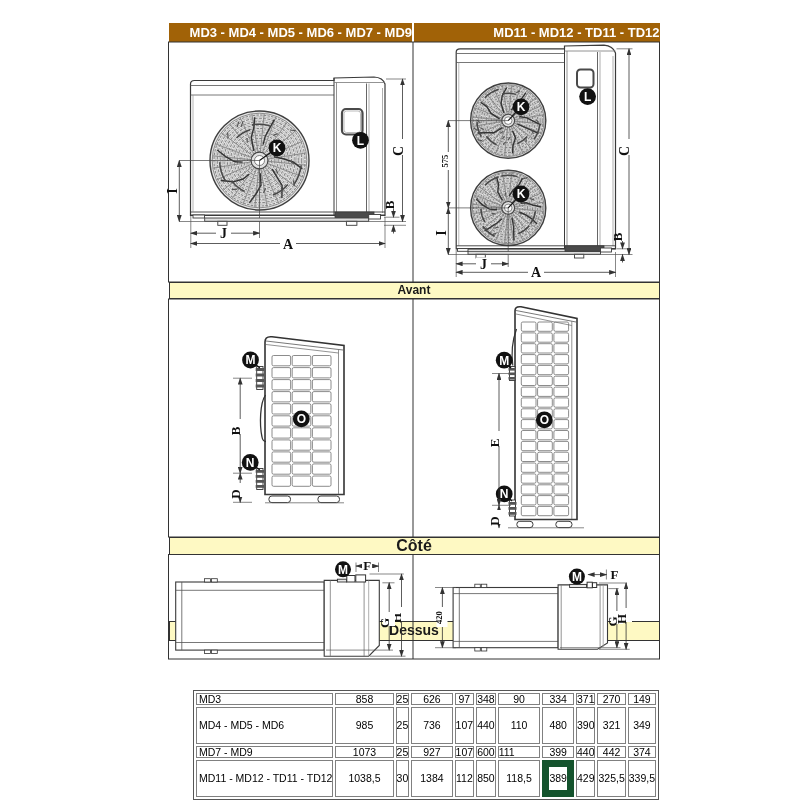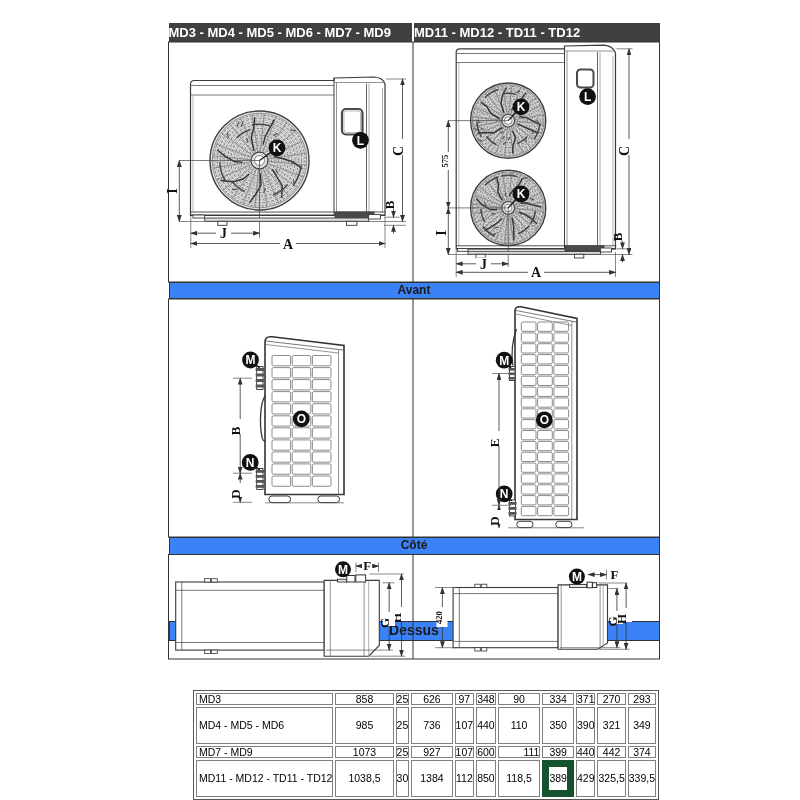--- a/index.html
+++ b/index.html
@@ -1,24 +1,24 @@
 <!DOCTYPE html>
 <html><head><meta charset="utf-8"><style>
 html,body{margin:0;padding:0;width:800px;height:800px;background:#fff;font-family:"Liberation Sans",sans-serif}
-.hdr{position:absolute;top:23px;height:19px;background:#404040;color:#fff;font-weight:bold;font-size:13px;text-align:left;line-height:19px}
-.cap{position:absolute;left:168.5px;width:491px;background:#3b82f6;border:1px solid #333;color:#1a1a1a;font-weight:bold;text-align:center;box-sizing:border-box}
+.hdr{position:absolute;top:23px;height:19px;background:#a16207;color:#fff;font-weight:bold;font-size:13px;text-align:right;line-height:19px}
+.cap{position:absolute;left:168.5px;width:491px;background:#fef9c3;border:1px solid #333;color:#1a1a1a;font-weight:bold;text-align:center;box-sizing:border-box}
 </style></head><body>
 
 <div class="hdr" style="left:168.5px;width:243.5px">MD3 - MD4 - MD5 - MD6 - MD7 - MD9</div>
 
 <div class="hdr" style="left:414px;width:245.5px">MD11 - MD12 - TD11 - TD12</div>
 
 <div class="cap" style="top:282px;height:17px;line-height:15px;font-size:12px">Avant</div>
 
-<div class="cap" style="top:537px;height:17.5px;line-height:15.5px;font-size:12px">Côté</div>
+<div class="cap" style="top:537px;height:17.5px;line-height:15.5px;font-size:16px">Côté</div>
 
 <div class="cap" style="top:621px;height:19.5px;line-height:17.5px;font-size:14px">Dessus</div>
 <svg width="800" height="800" viewBox="0 0 800 800" style="position:absolute;left:0;top:0">
     <defs>
       <marker id="ah" orient="auto-start-reverse" markerWidth="9" markerHeight="6" refX="8" refY="3">
         <path d="M0,0 L9,3 L0,6 Z" fill="#333"></path>
       </marker>
     </defs>
     <rect x="168.5" y="42" width="491" height="240" fill="none" stroke="#333" stroke-width="1"></rect>
     <line x1="413" y1="42" x2="413" y2="282" stroke="#333" stroke-width="1"></line>
@@ -583,43 +583,43 @@
         <td style="height:10.5px;border:1px solid #808080;text-align:left;padding:0 0 0 2px;line-height:10.5px">MD3</td>
         <td style="height:10.5px;border:1px solid #808080;text-align:center;padding:0;line-height:10.5px">858</td>
         <td style="height:10.5px;border:1px solid #808080;text-align:center;padding:0;line-height:10.5px">25</td>
         <td style="height:10.5px;border:1px solid #808080;text-align:center;padding:0;line-height:10.5px">626</td>
         <td style="height:10.5px;border:1px solid #808080;text-align:center;padding:0;line-height:10.5px">97</td>
         <td style="height:10.5px;border:1px solid #808080;text-align:center;padding:0;line-height:10.5px">348</td>
         <td style="height:10.5px;border:1px solid #808080;text-align:center;padding:0;line-height:10.5px">90</td>
         <td style="height:10.5px;border:1px solid #808080;text-align:center;padding:0;line-height:10.5px">334</td>
         <td style="height:10.5px;border:1px solid #808080;text-align:center;padding:0;line-height:10.5px">371</td>
         <td style="height:10.5px;border:1px solid #808080;text-align:center;padding:0;line-height:10.5px">270</td>
-        <td style="height:10.5px;border:1px solid #808080;text-align:center;padding:0;line-height:10.5px">293</td>
+        <td style="height:10.5px;border:1px solid #808080;text-align:center;padding:0;line-height:10.5px">149</td>
       </tr>
       <tr>
         <td style="height:10.5px;border:1px solid #808080;text-align:left;padding:0 0 0 2px;line-height:10.5px">MD4 - MD5 - MD6</td>
         <td style="height:10.5px;border:1px solid #808080;text-align:center;padding:0;line-height:10.5px">985</td>
         <td style="height:10.5px;border:1px solid #808080;text-align:center;padding:0;line-height:10.5px">25</td>
         <td style="height:10.5px;border:1px solid #808080;text-align:center;padding:0;line-height:10.5px">736</td>
         <td style="height:10.5px;border:1px solid #808080;text-align:center;padding:0;line-height:10.5px">107</td>
         <td style="height:10.5px;border:1px solid #808080;text-align:center;padding:0;line-height:10.5px">440</td>
         <td style="height:10.5px;border:1px solid #808080;text-align:center;padding:12px;line-height:10.5px">110</td>
-        <td style="height:10.5px;border:1px solid #808080;text-align:center;padding:0;line-height:10.5px">350</td>
+        <td style="height:10.5px;border:1px solid #808080;text-align:center;padding:0;line-height:10.5px">480</td>
         <td style="height:10.5px;border:1px solid #808080;text-align:center;padding:0;line-height:10.5px">390</td>
         <td style="height:10.5px;border:1px solid #808080;text-align:center;padding:0;line-height:10.5px">321</td>
         <td style="height:10.5px;border:1px solid #808080;text-align:center;padding:0;line-height:10.5px">349</td>
       </tr>
       <tr>
         <td style="height:10.5px;border:1px solid #808080;text-align:left;padding:0 0 0 2px;line-height:10.5px">MD7 - MD9</td>
         <td style="height:10.5px;border:1px solid #808080;text-align:center;padding:0;line-height:10.5px">1073</td>
         <td style="height:10.5px;border:1px solid #808080;text-align:center;padding:0;line-height:10.5px">25</td>
         <td style="height:10.5px;border:1px solid #808080;text-align:center;padding:0;line-height:10.5px">927</td>
         <td style="height:10.5px;border:1px solid #808080;text-align:center;padding:0;line-height:10.5px">107</td>
         <td style="height:10.5px;border:1px solid #808080;text-align:center;padding:0;line-height:10.5px">600</td>
-        <td style="height:10.5px;border:1px solid #808080;text-align:right;padding:0;line-height:10.5px">111</td>
+        <td style="height:10.5px;border:1px solid #808080;text-align:left;padding:0;line-height:10.5px">111</td>
         <td style="height:10.5px;border:1px solid #808080;text-align:center;padding:0;line-height:10.5px">399</td>
         <td style="height:10.5px;border:1px solid #808080;text-align:center;padding:0;line-height:10.5px">440</td>
         <td style="height:10.5px;border:1px solid #808080;text-align:center;padding:0;line-height:10.5px">442</td>
         <td style="height:10.5px;border:1px solid #808080;text-align:center;padding:0;line-height:10.5px">374</td>
       </tr>
       <tr>
         <td style="height:10.5px;border:1px solid #808080;text-align:left;padding:0 0 0 2px;line-height:10.5px">MD11 - MD12 - TD11 - TD12</td>
         <td style="height:10.5px;border:1px solid #808080;text-align:center;padding:12px;line-height:10.5px">1038,5</td>
         <td style="height:10.5px;border:1px solid #808080;text-align:center;padding:0;line-height:10.5px">30</td>
         <td style="height:10.5px;border:1px solid #808080;text-align:center;padding:8px;line-height:10.5px">1384</td>

